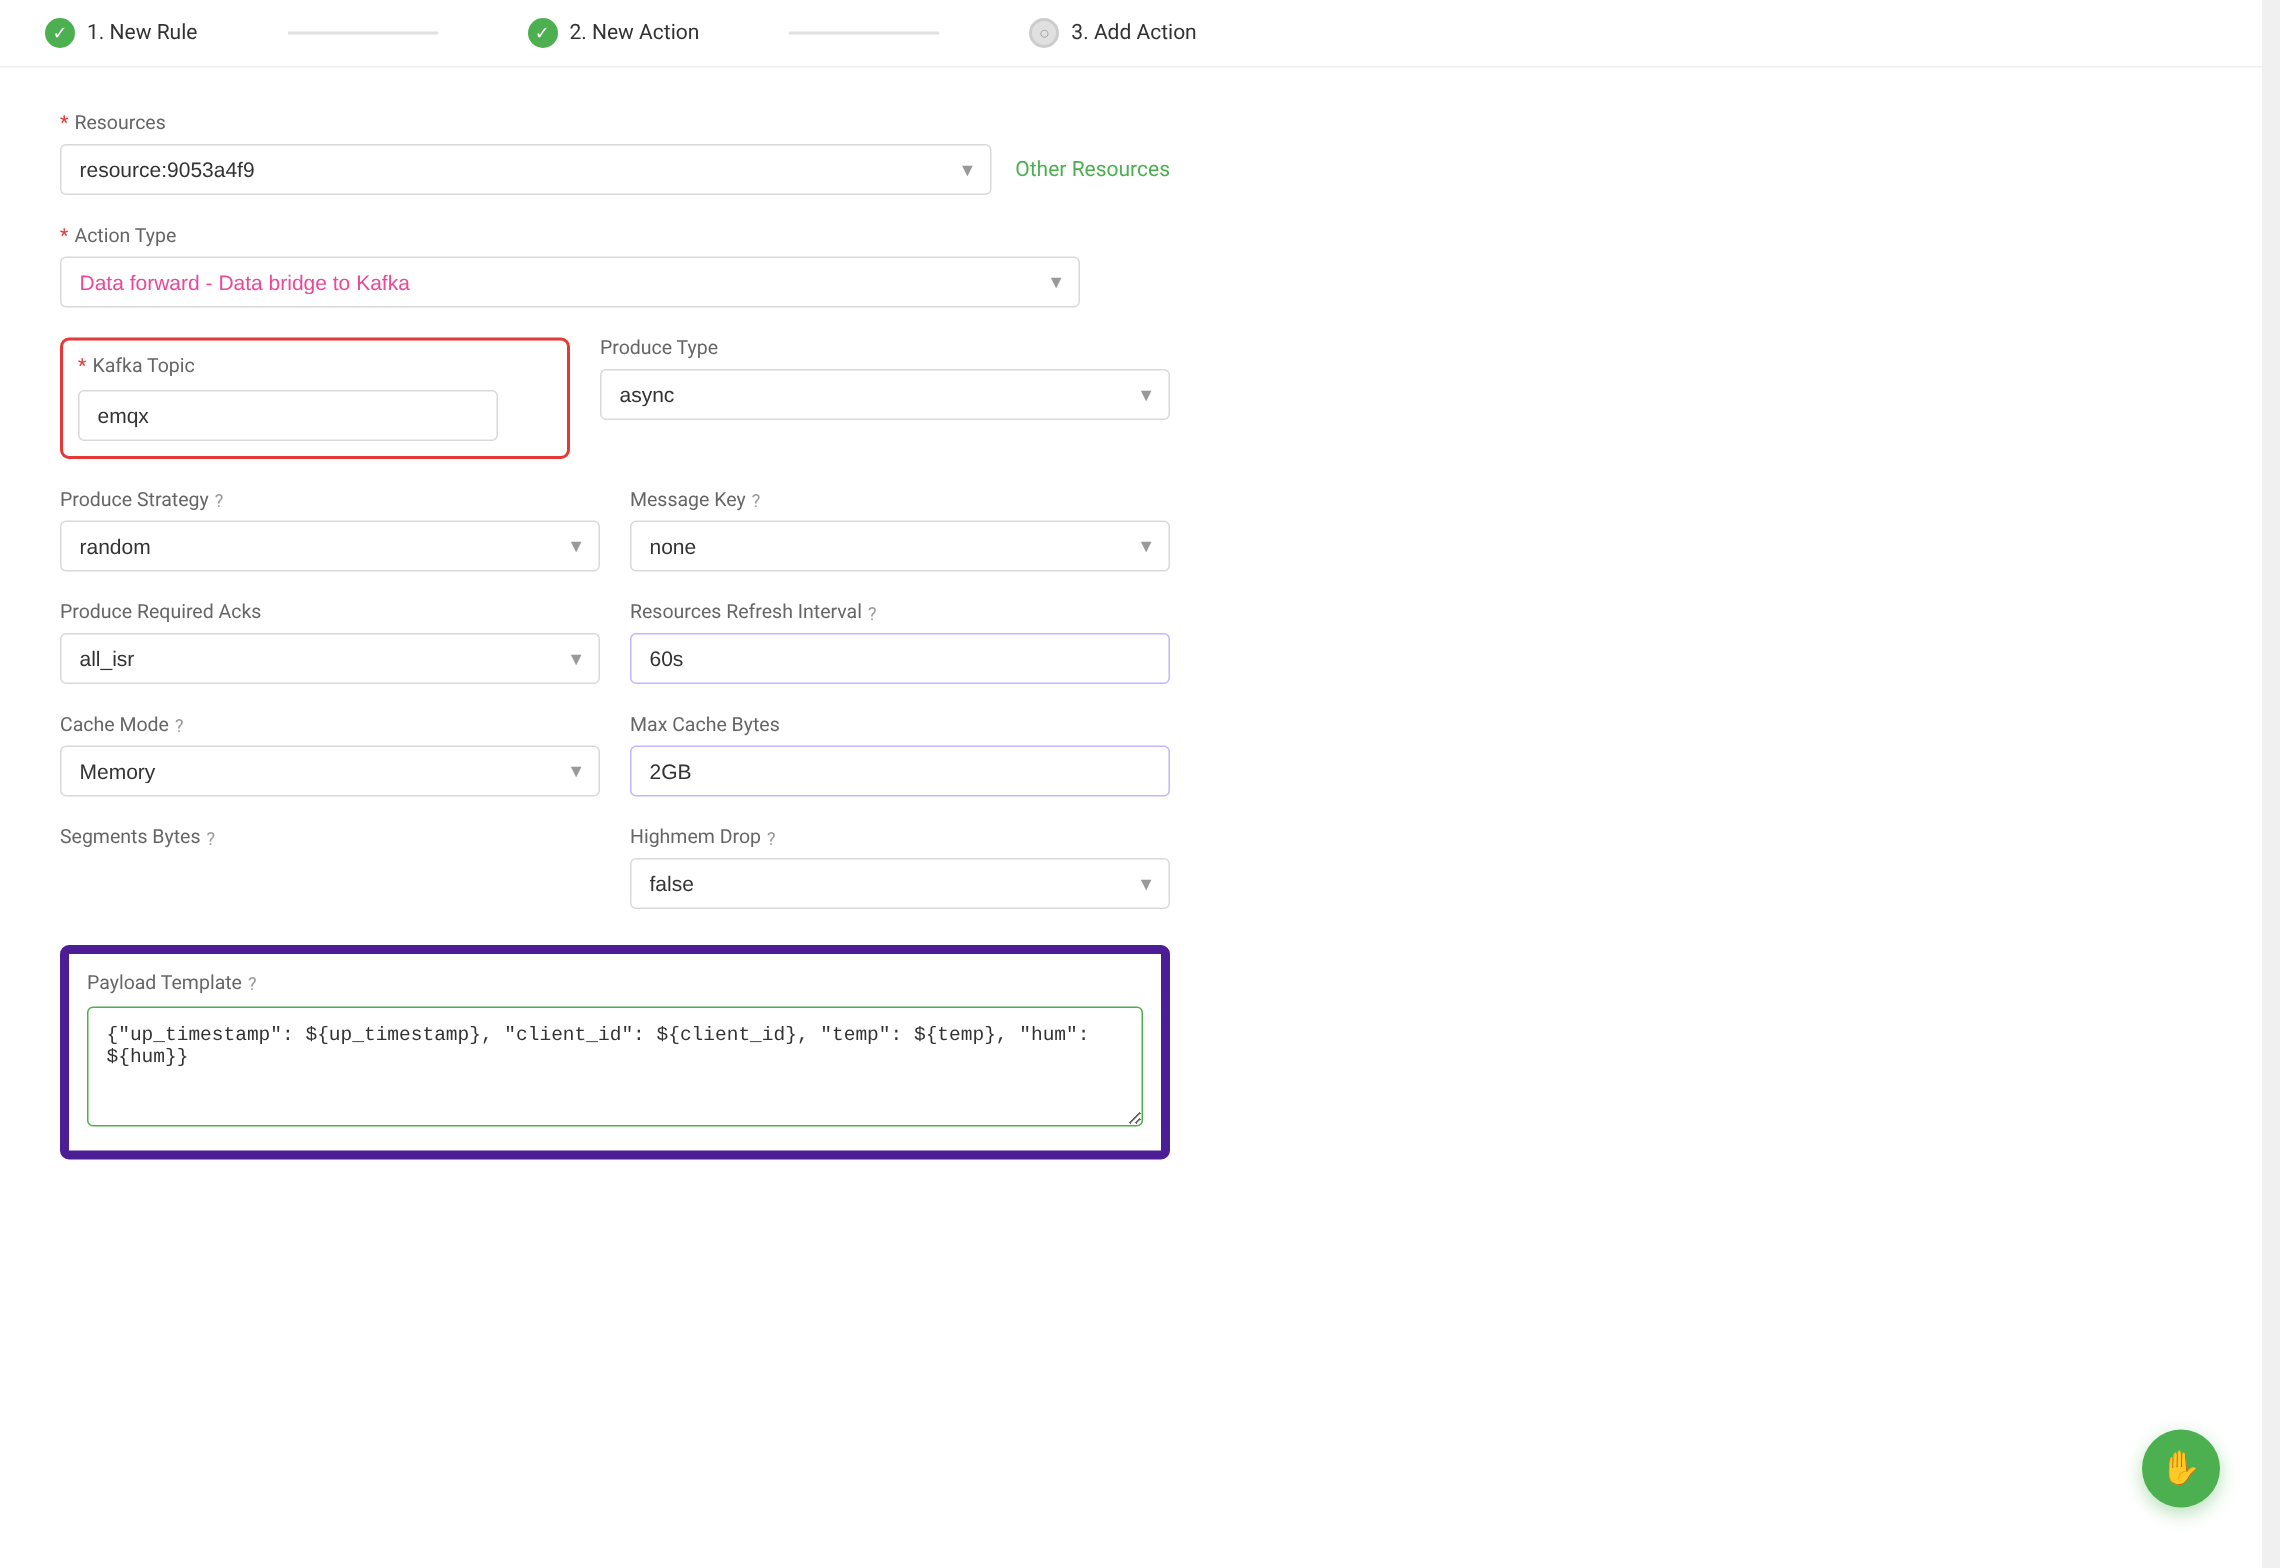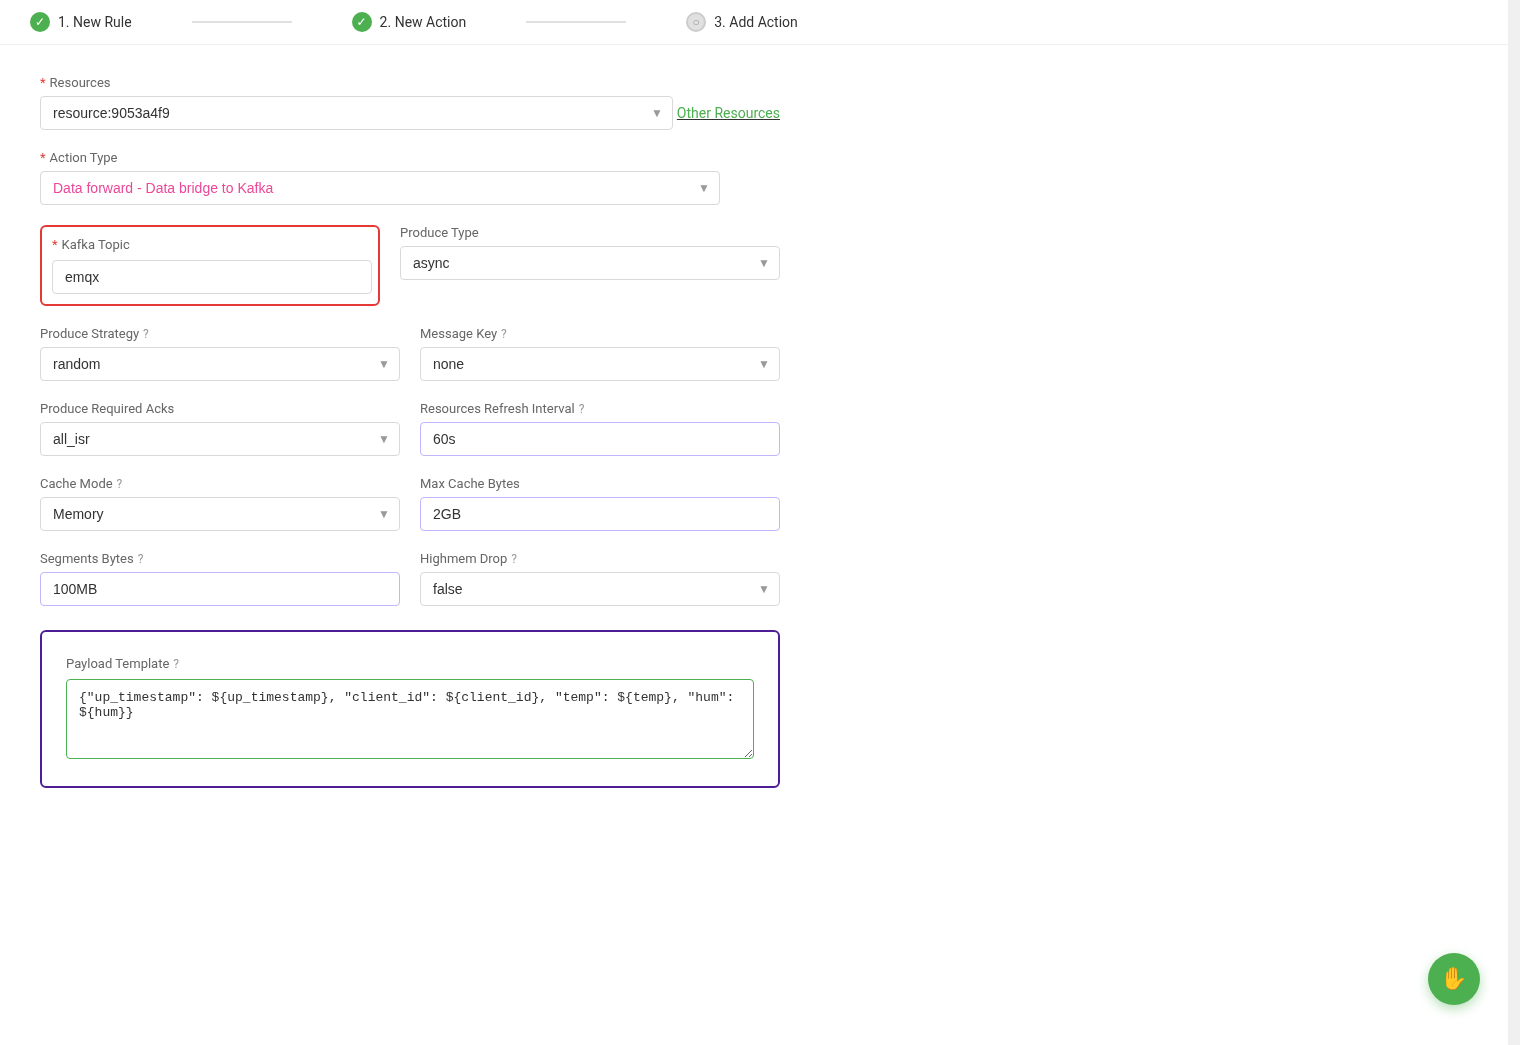--- a/index.html
+++ b/index.html
@@ -138,23 +138,22 @@
       transform: translateY(-50%);
       color: #999;
       pointer-events: none;
       font-size: 12px;
     }
 
     
     .resources-row {
       display: flex;
       align-items: center;
-      gap: 4px;
+      gap: 16px;
       margin-bottom: 20px;
-      text-decoration: underline;
     }
     .resources-select-wrapper {
       flex: 1;
       max-width: 680px;
     }
     .other-resources-link {
       color: #4caf50;
       font-size: 14px;
       cursor: pointer;
       white-space: nowrap;
@@ -171,23 +170,23 @@
     }
     .kafka-topic-highlighted .field-label {
       margin-bottom: 8px;
     }
     .kafka-topic-highlighted .form-input {
       border: 1px solid #d9d9d9;
     }
 
     
     .payload-highlighted {
-      border: 2px solid #4c1d95;
+      border: 6px solid #4c1d95;
       border-radius: 6px;
-      padding: 24px;
+      padding: 12px;
       margin-bottom: 0;
     }
     .payload-textarea {
       width: 100%;
       min-height: 80px;
       border: 1px solid #4caf50;
       border-radius: 4px;
       padding: 10px 12px;
       font-family: 'Courier New', monospace;
       font-size: 13px;
@@ -286,21 +285,21 @@
           <span class="select-arrow">▼</span>
         </div>
       </div>
 
       <div class="field-row" style="margin-bottom:20px; align-items:flex-start;">
         <div class="kafka-topic-highlighted">
           <div class="field-label">
             <span class="required">*</span>
             <span>Kafka Topic</span>
           </div>
-          <input class="form-input" type="text" style="width: 320px;" value="emqx">
+          <input class="form-input" type="text" style="width: 280px;" value="emqx">
         </div>
         <div class="field-col">
           <div class="field-label">
             <span>Produce Type</span>
           </div>
           <div class="form-select-wrapper">
             <select class="form-select">
               <option>async</option>
             </select>
             <span class="select-arrow">▼</span>
@@ -376,21 +375,20 @@
           <input class="form-input" type="text" value="2GB" style="">
         </div>
       </div>
 
       <div class="field-row" style="margin-bottom:24px;">
         <div class="field-col">
           <div class="field-label">
             <span>Segments Bytes</span>
             <span class="help-icon">?</span>
           </div>
-          <input class="form-input" type="text" value="100MB" style="">
         </div>
         <div class="field-col">
           <div class="field-label">
             <span>Highmem Drop</span>
             <span class="help-icon">?</span>
           </div>
           <div class="form-select-wrapper">
             <select class="form-select">
               <option>false</option>
             </select>

